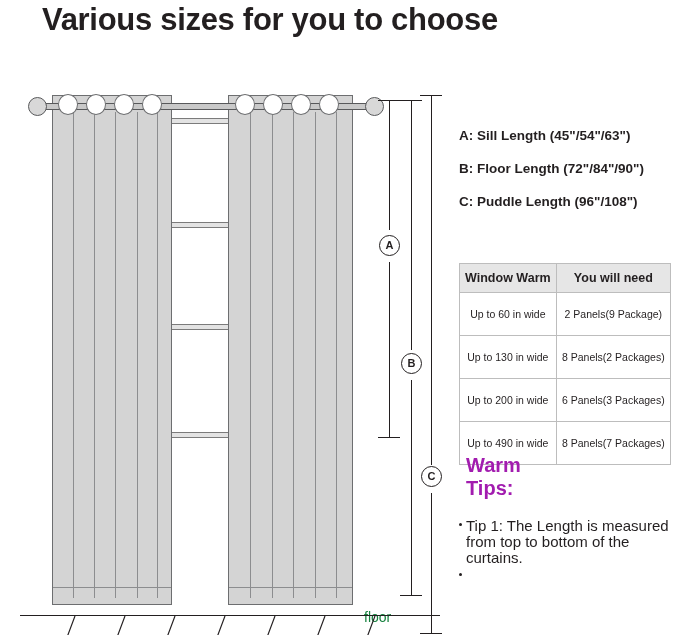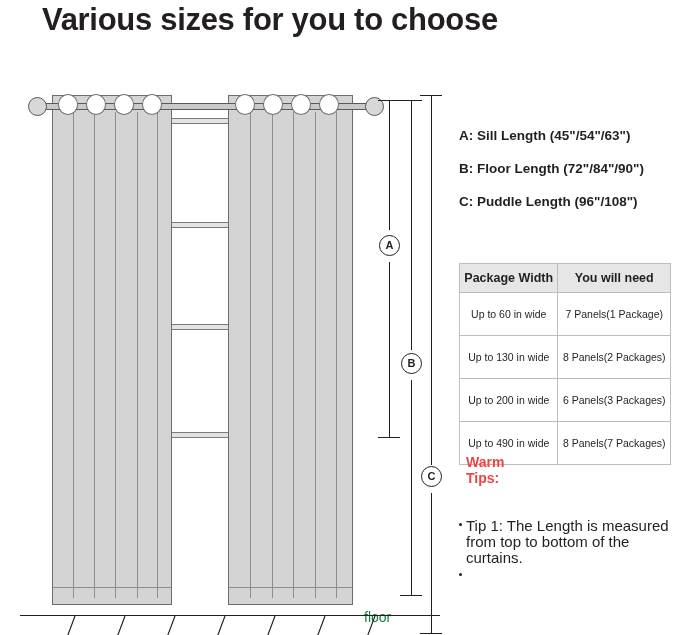--- a/index.html
+++ b/index.html
@@ -222,23 +222,23 @@
   }
   table.sizing tbody td {
     font-size: 10.5px;
     background: #ffffff;
   }
 
   .tips-title {
     position: absolute;
     left: 466px;
     top: 454px;
-    font-size: 14px;
-    font-weight: bold;
-    color: #ef4444;
+    font-size: 20px;
+    font-weight: bold;
+    color: #a21caf;
   }
   .tip {
     position: absolute;
     left: 466px;
     width: 206px;
     font-size: 15px;
     line-height: 16px;
     color: #231f20;
   }
   .tip1 { top: 518px; }
@@ -336,28 +336,28 @@
 
   <div class="legend">
     <div class="legend-line">A: Sill Length (45"/54"/63")</div>
     <div class="legend-line">B: Floor Length (72"/84"/90")</div>
     <div class="legend-line">C: Puddle Length (96"/108")</div>
   </div>
 
   <table class="sizing">
     <thead>
       <tr>
-        <th>Package Width</th>
+        <th>Window Warm</th>
         <th>You will need</th>
       </tr>
     </thead>
     <tbody>
       <tr>
         <td>Up to 60 in wide</td>
-        <td>7 Panels(1 Package)</td>
+        <td>2 Panels(9 Package)</td>
       </tr>
       <tr>
         <td>Up to 130 in wide</td>
         <td>8 Panels(2 Packages)</td>
       </tr>
       <tr>
         <td>Up to 200 in wide</td>
         <td>6 Panels(3 Packages)</td>
       </tr>
       <tr>

